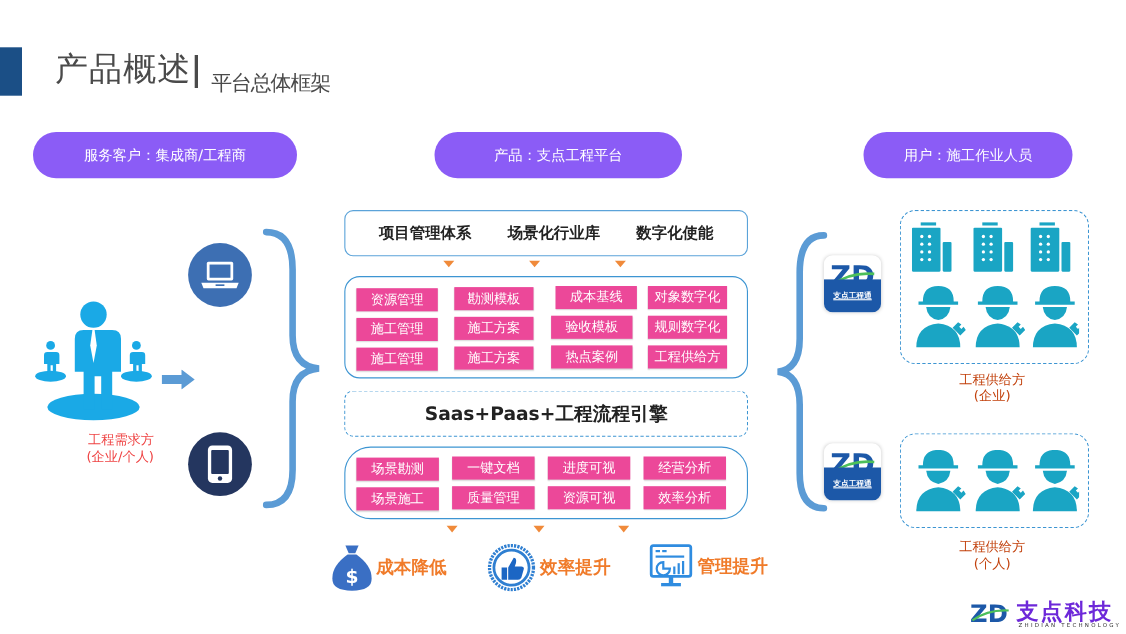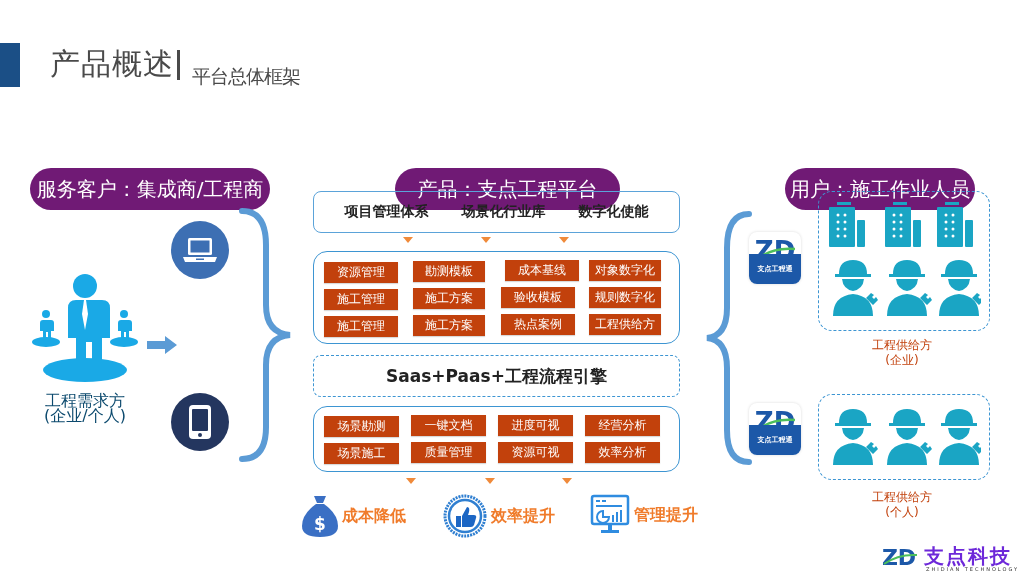--- a/index.html
+++ b/index.html
@@ -7,55 +7,55 @@
   body { position: relative; font-family: "DejaVu Sans", "Liberation Sans", sans-serif; color: #333; }
   .abs { position: absolute; }
 
   
   .title-bar { left: 0; top: 43px; width: 20px; height: 44px; background: #1b4f86; }
   .title-main { left: 50px; top: 44px; font-size: 30px; color: #4a4a4a; letter-spacing: 1px; line-height: 40px; }
   .title-sep { left: 177px; top: 50px; width: 3px; height: 30px; background: #4a4a4a; }
   .title-sub { left: 192px; top: 64px; font-size: 19px; color: #4a4a4a; line-height: 24px; letter-spacing: -1px; }
 
   
-  .pill { top: 120px; height: 42px; border-radius: 21px; background: #701a75; color: #fff;
-          font-size: 20px; display: flex; align-items: center; justify-content: center; letter-spacing: 0px; margin-top: 48px; }
+  .pill { top: 120px; height: 42px; border-radius: 21px; background: #8b5cf6; color: #fff;
+          font-size: 13px; display: flex; align-items: center; justify-content: center; letter-spacing: 0px; }
   .pill.p1 { left: 30px; width: 240px; }
   .pill.p2 { left: 395px; width: 225px; }
   .pill.p3 { left: 785px; width: 190px; }
 
   
-  .req-label { left: 30px; top: 393px; width: 110px; text-align: center; font-size: 16px; line-height: 15px; color: #0c4a6e; }
+  .req-label { left: 30px; top: 393px; width: 110px; text-align: right; font-size: 12px; line-height: 15px; color: #ef4444; }
   .arrow-right { left: 147px; top: 336px; }
   .device { width: 58px; height: 58px; border-radius: 50%; display: flex; align-items: center; justify-content: center; }
   .device.laptop { left: 171px; top: 221px; background: #3d6fb3; }
   .device.phone { left: 171px; top: 393px; background: #24365f; }
 
   
   .top-box { left: 313px; top: 191px; width: 367px; height: 42px; border: 1.5px solid #5ba3d9; border-radius: 8px;
              display: flex; align-items: center; justify-content: space-around; padding: 0 14px; }
   .top-box span { font-size: 14px; font-weight: bold; color: #222; }
   .tri { width: 0; height: 0; border-left: 5px solid transparent; border-right: 5px solid transparent; border-top: 6px solid #f08a3a; }
   .module-box { left: 313px; top: 251px; width: 367px; height: 93px; border: 1.5px solid #3d95d2; border-radius: 14px; }
-  .module-box2 { left: 313px; top: 406px; width: 367px; height: 66px; border: 1.5px solid #3d95d2; border-radius: 14px; }
+  .module-box2 { left: 313px; top: 406px; width: 367px; height: 66px; border: 1.5px solid #3d95d2; border-radius: 24px; }
   .engine-box { left: 313px; top: 355px; width: 367px; height: 42px; border: 1.5px dashed #3d95d2; border-radius: 8px;
                 display: flex; align-items: center; justify-content: center; font-size: 17px; font-weight: bold; color: #222; }
-  .gbtn { position: absolute; height: 21px; background: #c2410c; color: #fff; font-size: 12px;
+  .gbtn { position: absolute; height: 21px; background: #ec4899; color: #fff; font-size: 12px;
           display: flex; align-items: center; justify-content: center; box-shadow: 0 1px 1px rgba(0,0,0,0.15); }
 
   
   .benefit { top: 494px; display: flex; align-items: center; gap: 4px; }
   .benefit span { color: #f07b2a; font-size: 16px; font-weight: bold; }
 
   
   .dash-box { border: 1.5px dashed #3d95d2; border-radius: 14px; }
   .sup-label { text-align: center; font-size: 12px; line-height: 15px; color: #c2410c; width: 120px; }
   .zd-app { width: 52px; height: 52px; border-radius: 8px; background: #fff; box-shadow: 0 0 3px rgba(0,0,0,0.15); overflow: hidden; }
   .zd-app .zd-band { position: absolute; left: 0; bottom: 0; width: 100%; height: 30px; background: #1c58a8; color: #fff;
-                     font-size: 7px; display: flex; align-items: center; justify-content: center; font-weight: bold; }
+                     font-size: 7px; display: flex; align-items: center; justify-content: center; font-weight: bold; text-decoration: underline; }
 
   
   .footer-logo { left: 882px; top: 544px; display: flex; align-items: center; gap: 6px; }
   .footer-name { font-size: 20px; font-weight: bold; color: #6d28d9; letter-spacing: 2px; line-height: 22px; }
   .footer-sub { font-size: 5px; letter-spacing: 2px; color: #333; position: absolute; left: 44px; top: 22px; white-space: nowrap; }
 </style>
 </head>
 <body>
 
 <div class="abs title-bar"></div>

